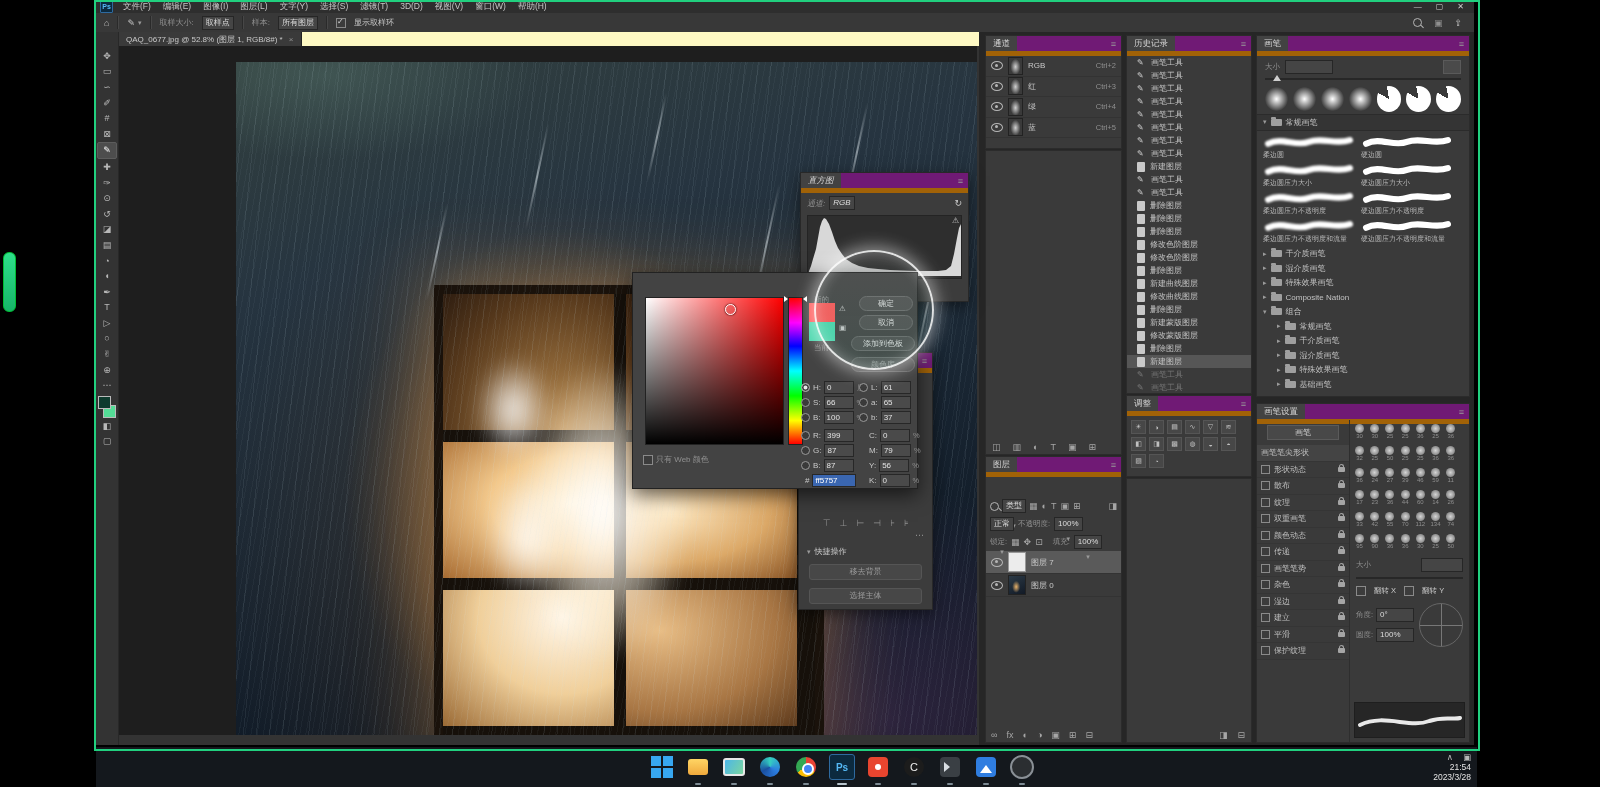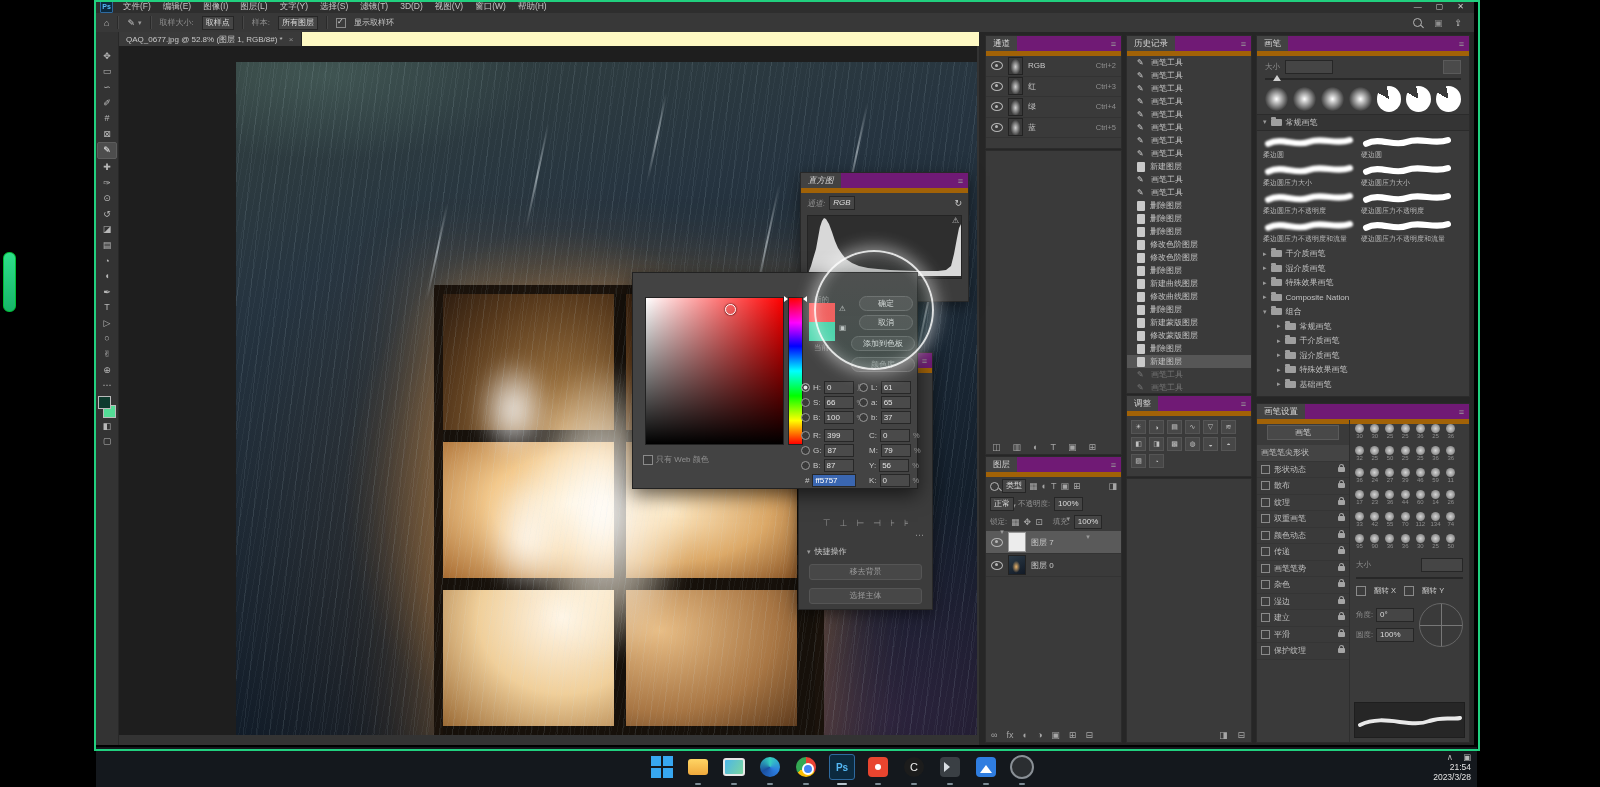--- a/index.html
+++ b/index.html
@@ -493,21 +493,21 @@
                 <span class="barico t8">▣</span>
                 <span class="barico t8">⊞</span>
               </span>
           </div>
         </div>
         <div class="panel" style="top:424px;bottom:2px;">
           <div class="fphead">
               <span class="ptab">图层</span>
             <span class="pmenu">≡</span>
             </div>
-          <div class="row" style="gap:3px;padding:2px 4px;">
+          <div class="row" style="gap:3px;padding:2px 4px;margin-top:20px;">
             <span class="mag"></span>
             <span class="vbox row" style="gap:8px;">
               <span>类型</span>
                 <span class="caret">▾</span>
               </span>
             <span style="display:flex;gap:4px;">
 
             <span class="barico t7">▦</span>
                 <span class="barico t7">◐</span>
                 <span class="barico t7">T</span>

